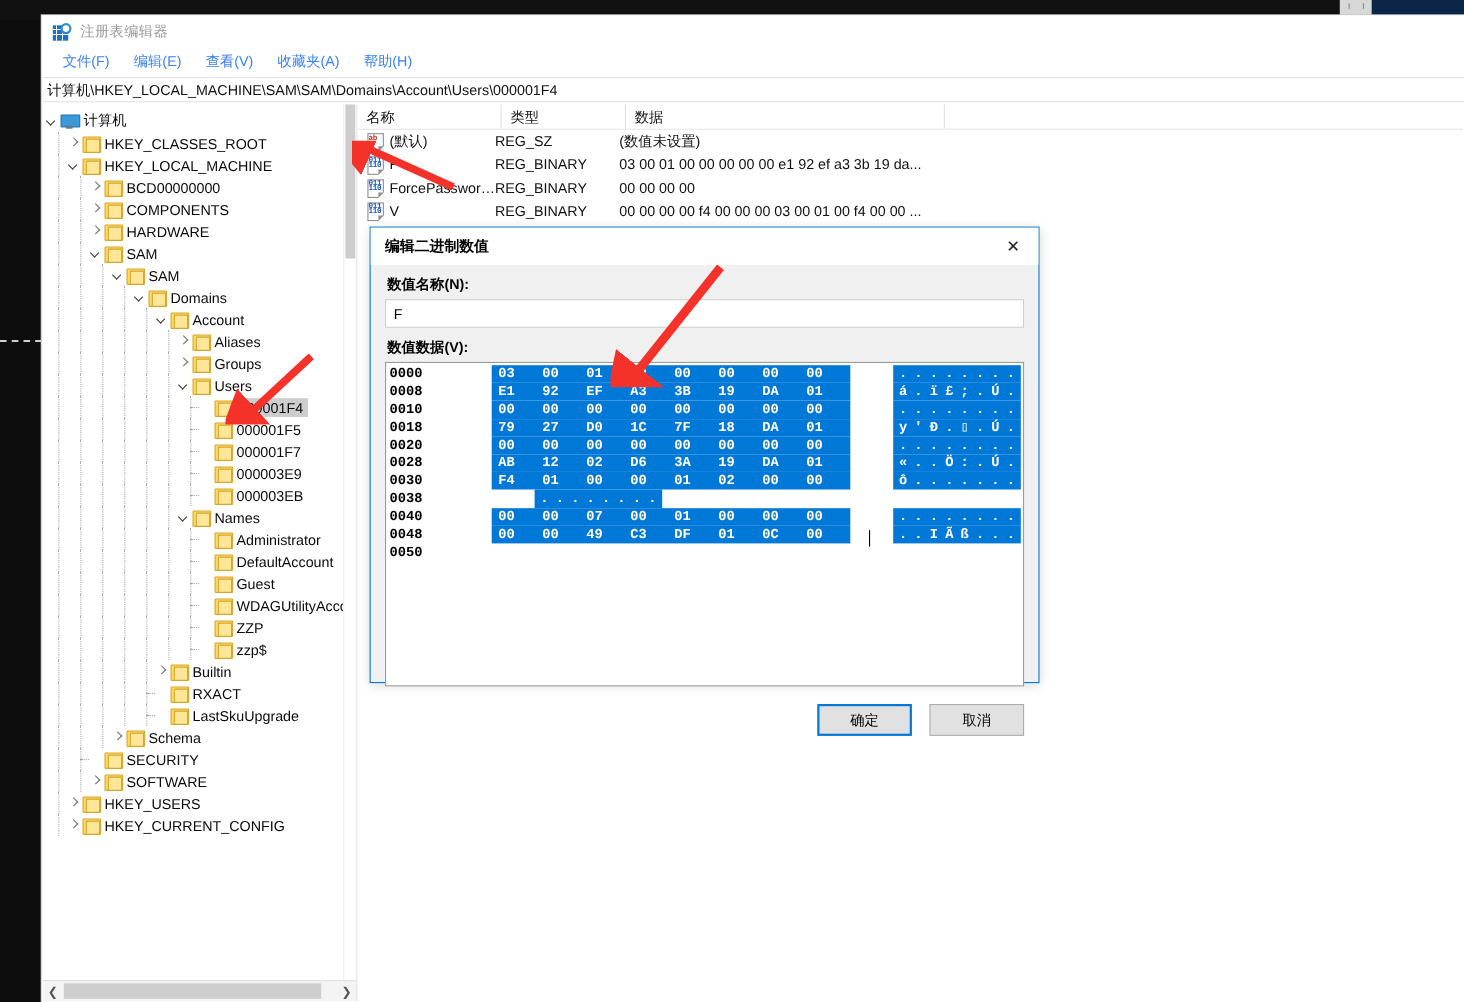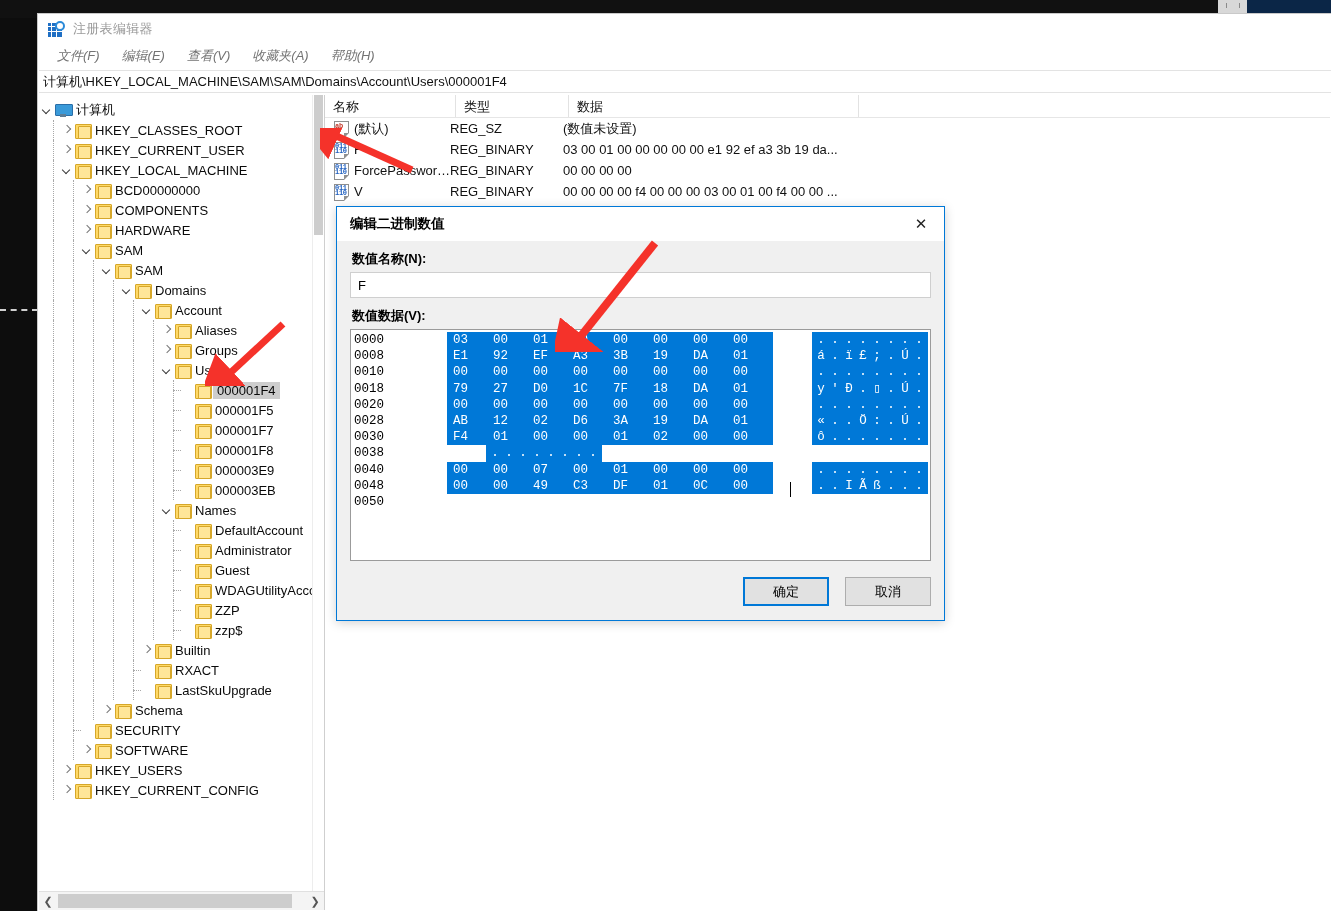--- a/index.html
+++ b/index.html
@@ -32,21 +32,21 @@
     background:
       linear-gradient(to right,transparent 3px,#fff 3px,#fff 4px,transparent 4px),
       linear-gradient(to right,transparent 8px,#fff 8px,#fff 9px,transparent 9px),
       linear-gradient(to bottom,transparent 3px,#fff 3px,#fff 4px,transparent 4px),
       linear-gradient(to bottom,transparent 8px,#fff 8px,#fff 9px,transparent 9px);}
   .app-icon .key{position:absolute;right:0;top:0;width:6px;height:6px;border-radius:50%;
     border:2px solid #2b8ad8;background:#fff;}
   .win-title{font-size:13px;color:#9a9a9a;letter-spacing:.3px;}
 
   .menubar{height:24px;display:flex;align-items:center;padding-left:10px;gap:4px;background:#fff;}
-  .menuitem{padding:2px 9px;font-size:13px;color:#737373;cursor:default;font-style:italic;}
+  .menuitem{padding:2px 9px;font-size:13px;color:#3b82f6;cursor:default;}
 
   .addrbar{margin:2px 0 0 1px;height:21px;border-top:1px solid #e3e3e3;border-bottom:1px solid #e3e3e3;
      display:flex;align-items:center;padding-left:4px;background:#fff;}
   .addrtext{font-size:13px;color:#111;white-space:nowrap;}
 
   .body-split{position:absolute;left:1px;top:81px;right:1px;bottom:1px;display:flex;}
 
   
   .treepane{width:285px;position:relative;background:#fff;border-right:1px solid #cfcfcf;text-decoration:underline;}
   .treescroll{position:absolute;left:0;top:0;right:11px;bottom:19px;overflow:hidden;}
@@ -93,21 +93,21 @@
   
   .dlg{position:absolute;left:336px;top:206px;width:609px;height:415px;background:#f0f0f0;
        border:1px solid #0078d7;box-sizing:border-box;box-shadow:0 2px 10px rgba(0,0,0,.18);}
   .dlg-title{height:34px;display:flex;align-items:center;justify-content:space-between;background:#fff;}
   .dlg-title .t{font-size:13.5px;color:#000;padding-left:13px;font-weight:bold;}
   .dlg-close{width:46px;height:33px;display:flex;align-items:center;justify-content:center;color:#222;font-size:15px;cursor:default;}
   .dlg-body{padding:0 13px;}
   .lab{font-size:13px;color:#000;margin:9px 0 4px 2px;font-weight:bold;}
   .nameinput{height:26px;background:#fff;border:1px solid #cfcfcf;box-sizing:border-box;
      display:flex;align-items:center;padding-left:7px;font-size:13px;color:#000;}
-  .hexbox{height:232px;background:#fff;border:1px solid #9b9b9b;box-sizing:border-box;position:relative;overflow:hidden;}
+  .hexbox{height:295px;background:#fff;border:1px solid #9b9b9b;box-sizing:border-box;position:relative;overflow:hidden;font-weight:bold;}
   .hexgrid{font-family:"Liberation Mono","DejaVu Sans Mono",monospace;font-size:12.5px;line-height:16.2px;padding:2px 0 0 3px;}
   .hrow{display:flex;height:16.2px;align-items:center;white-space:pre;}
   .hoff{width:93px;color:#000;}
   .hbytes{background:#0078d7;color:#fff;padding:0 6px 0 0;}
   .hbytes span{display:inline-block;width:34px;text-align:left;padding-left:6px;}
   .hgap{width:39px;}
   .hascii{background:#0078d7;color:#fff;padding:0 2px;}
   .hascii span{display:inline-block;width:14px;text-align:center;}
   .caret{position:absolute;left:439px;top:152px;width:1px;height:15px;background:#000;}
   .btnrow{display:flex;justify-content:flex-end;gap:16px;margin-top:16px;}
@@ -171,31 +171,20 @@
               </span>
               <span class="folder">
                 <span class="bk"></span>
                 <span class="fr"></span>
               </span>
               <span class="tlabel">HKEY_CLASSES_ROOT</span>
             </div>
             <div class="tnode">
               <span class="guide" style="left: 14px;"></span>
               <span class="twist" style="margin-left: 20px;">
-                <span class="chev closed"></span>
-              </span>
-              <span class="folder">
-                <span class="bk"></span>
-                <span class="fr"></span>
-              </span>
-              <span class="tlabel">HKEY_CURRENT_USER</span>
-            </div>
-            <div class="tnode">
-              <span class="guide" style="left: 14px;"></span>
-              <span class="twist" style="margin-left: 20px;">
                 <span class="chev open"></span>
               </span>
               <span class="folder">
                 <span class="bk"></span>
                 <span class="fr"></span>
               </span>
               <span class="tlabel">HKEY_LOCAL_MACHINE</span>
             </div>
             <div class="tnode">
               <span class="guide" style="left: 14px;"></span>
@@ -390,36 +379,20 @@
               <span class="guide" style="left: 74px;"></span>
               <span class="guide" style="left: 94px;"></span>
               <span class="guide" style="left: 114px;"></span>
               <span class="guide" style="left: 134px;"></span>
               <span class="stub" style="left: 134px; width: 8px;"></span>
               <span class="twist" style="margin-left: 140px;"></span>
               <span class="folder">
                 <span class="bk"></span>
                 <span class="fr"></span>
               </span>
-              <span class="tlabel">000001F8</span>
-            </div>
-            <div class="tnode">
-              <span class="guide" style="left: 14px;"></span>
-              <span class="guide" style="left: 34px;"></span>
-              <span class="guide" style="left: 54px;"></span>
-              <span class="guide" style="left: 74px;"></span>
-              <span class="guide" style="left: 94px;"></span>
-              <span class="guide" style="left: 114px;"></span>
-              <span class="guide" style="left: 134px;"></span>
-              <span class="stub" style="left: 134px; width: 8px;"></span>
-              <span class="twist" style="margin-left: 140px;"></span>
-              <span class="folder">
-                <span class="bk"></span>
-                <span class="fr"></span>
-              </span>
               <span class="tlabel">000003E9</span>
             </div>
             <div class="tnode">
               <span class="guide" style="left: 14px;"></span>
               <span class="guide" style="left: 34px;"></span>
               <span class="guide" style="left: 54px;"></span>
               <span class="guide" style="left: 74px;"></span>
               <span class="guide" style="left: 94px;"></span>
               <span class="guide" style="left: 114px;"></span>
               <span class="guide" style="left: 134px;"></span>
@@ -454,37 +427,37 @@
               <span class="guide" style="left: 74px;"></span>
               <span class="guide" style="left: 94px;"></span>
               <span class="guide" style="left: 114px;"></span>
               <span class="guide" style="left: 134px;"></span>
               <span class="stub" style="left: 134px; width: 8px;"></span>
               <span class="twist" style="margin-left: 140px;"></span>
               <span class="folder">
                 <span class="bk"></span>
                 <span class="fr"></span>
               </span>
+              <span class="tlabel">Administrator</span>
+            </div>
+            <div class="tnode">
+              <span class="guide" style="left: 14px;"></span>
+              <span class="guide" style="left: 34px;"></span>
+              <span class="guide" style="left: 54px;"></span>
+              <span class="guide" style="left: 74px;"></span>
+              <span class="guide" style="left: 94px;"></span>
+              <span class="guide" style="left: 114px;"></span>
+              <span class="guide" style="left: 134px;"></span>
+              <span class="stub" style="left: 134px; width: 8px;"></span>
+              <span class="twist" style="margin-left: 140px;"></span>
+              <span class="folder">
+                <span class="bk"></span>
+                <span class="fr"></span>
+              </span>
               <span class="tlabel">DefaultAccount</span>
-            </div>
-            <div class="tnode">
-              <span class="guide" style="left: 14px;"></span>
-              <span class="guide" style="left: 34px;"></span>
-              <span class="guide" style="left: 54px;"></span>
-              <span class="guide" style="left: 74px;"></span>
-              <span class="guide" style="left: 94px;"></span>
-              <span class="guide" style="left: 114px;"></span>
-              <span class="guide" style="left: 134px;"></span>
-              <span class="stub" style="left: 134px; width: 8px;"></span>
-              <span class="twist" style="margin-left: 140px;"></span>
-              <span class="folder">
-                <span class="bk"></span>
-                <span class="fr"></span>
-              </span>
-              <span class="tlabel">Administrator</span>
             </div>
             <div class="tnode">
               <span class="guide" style="left: 14px;"></span>
               <span class="guide" style="left: 34px;"></span>
               <span class="guide" style="left: 54px;"></span>
               <span class="guide" style="left: 74px;"></span>
               <span class="guide" style="left: 94px;"></span>
               <span class="guide" style="left: 114px;"></span>
               <span class="guide" style="left: 134px;"></span>
               <span class="stub" style="left: 134px; width: 8px;"></span>

